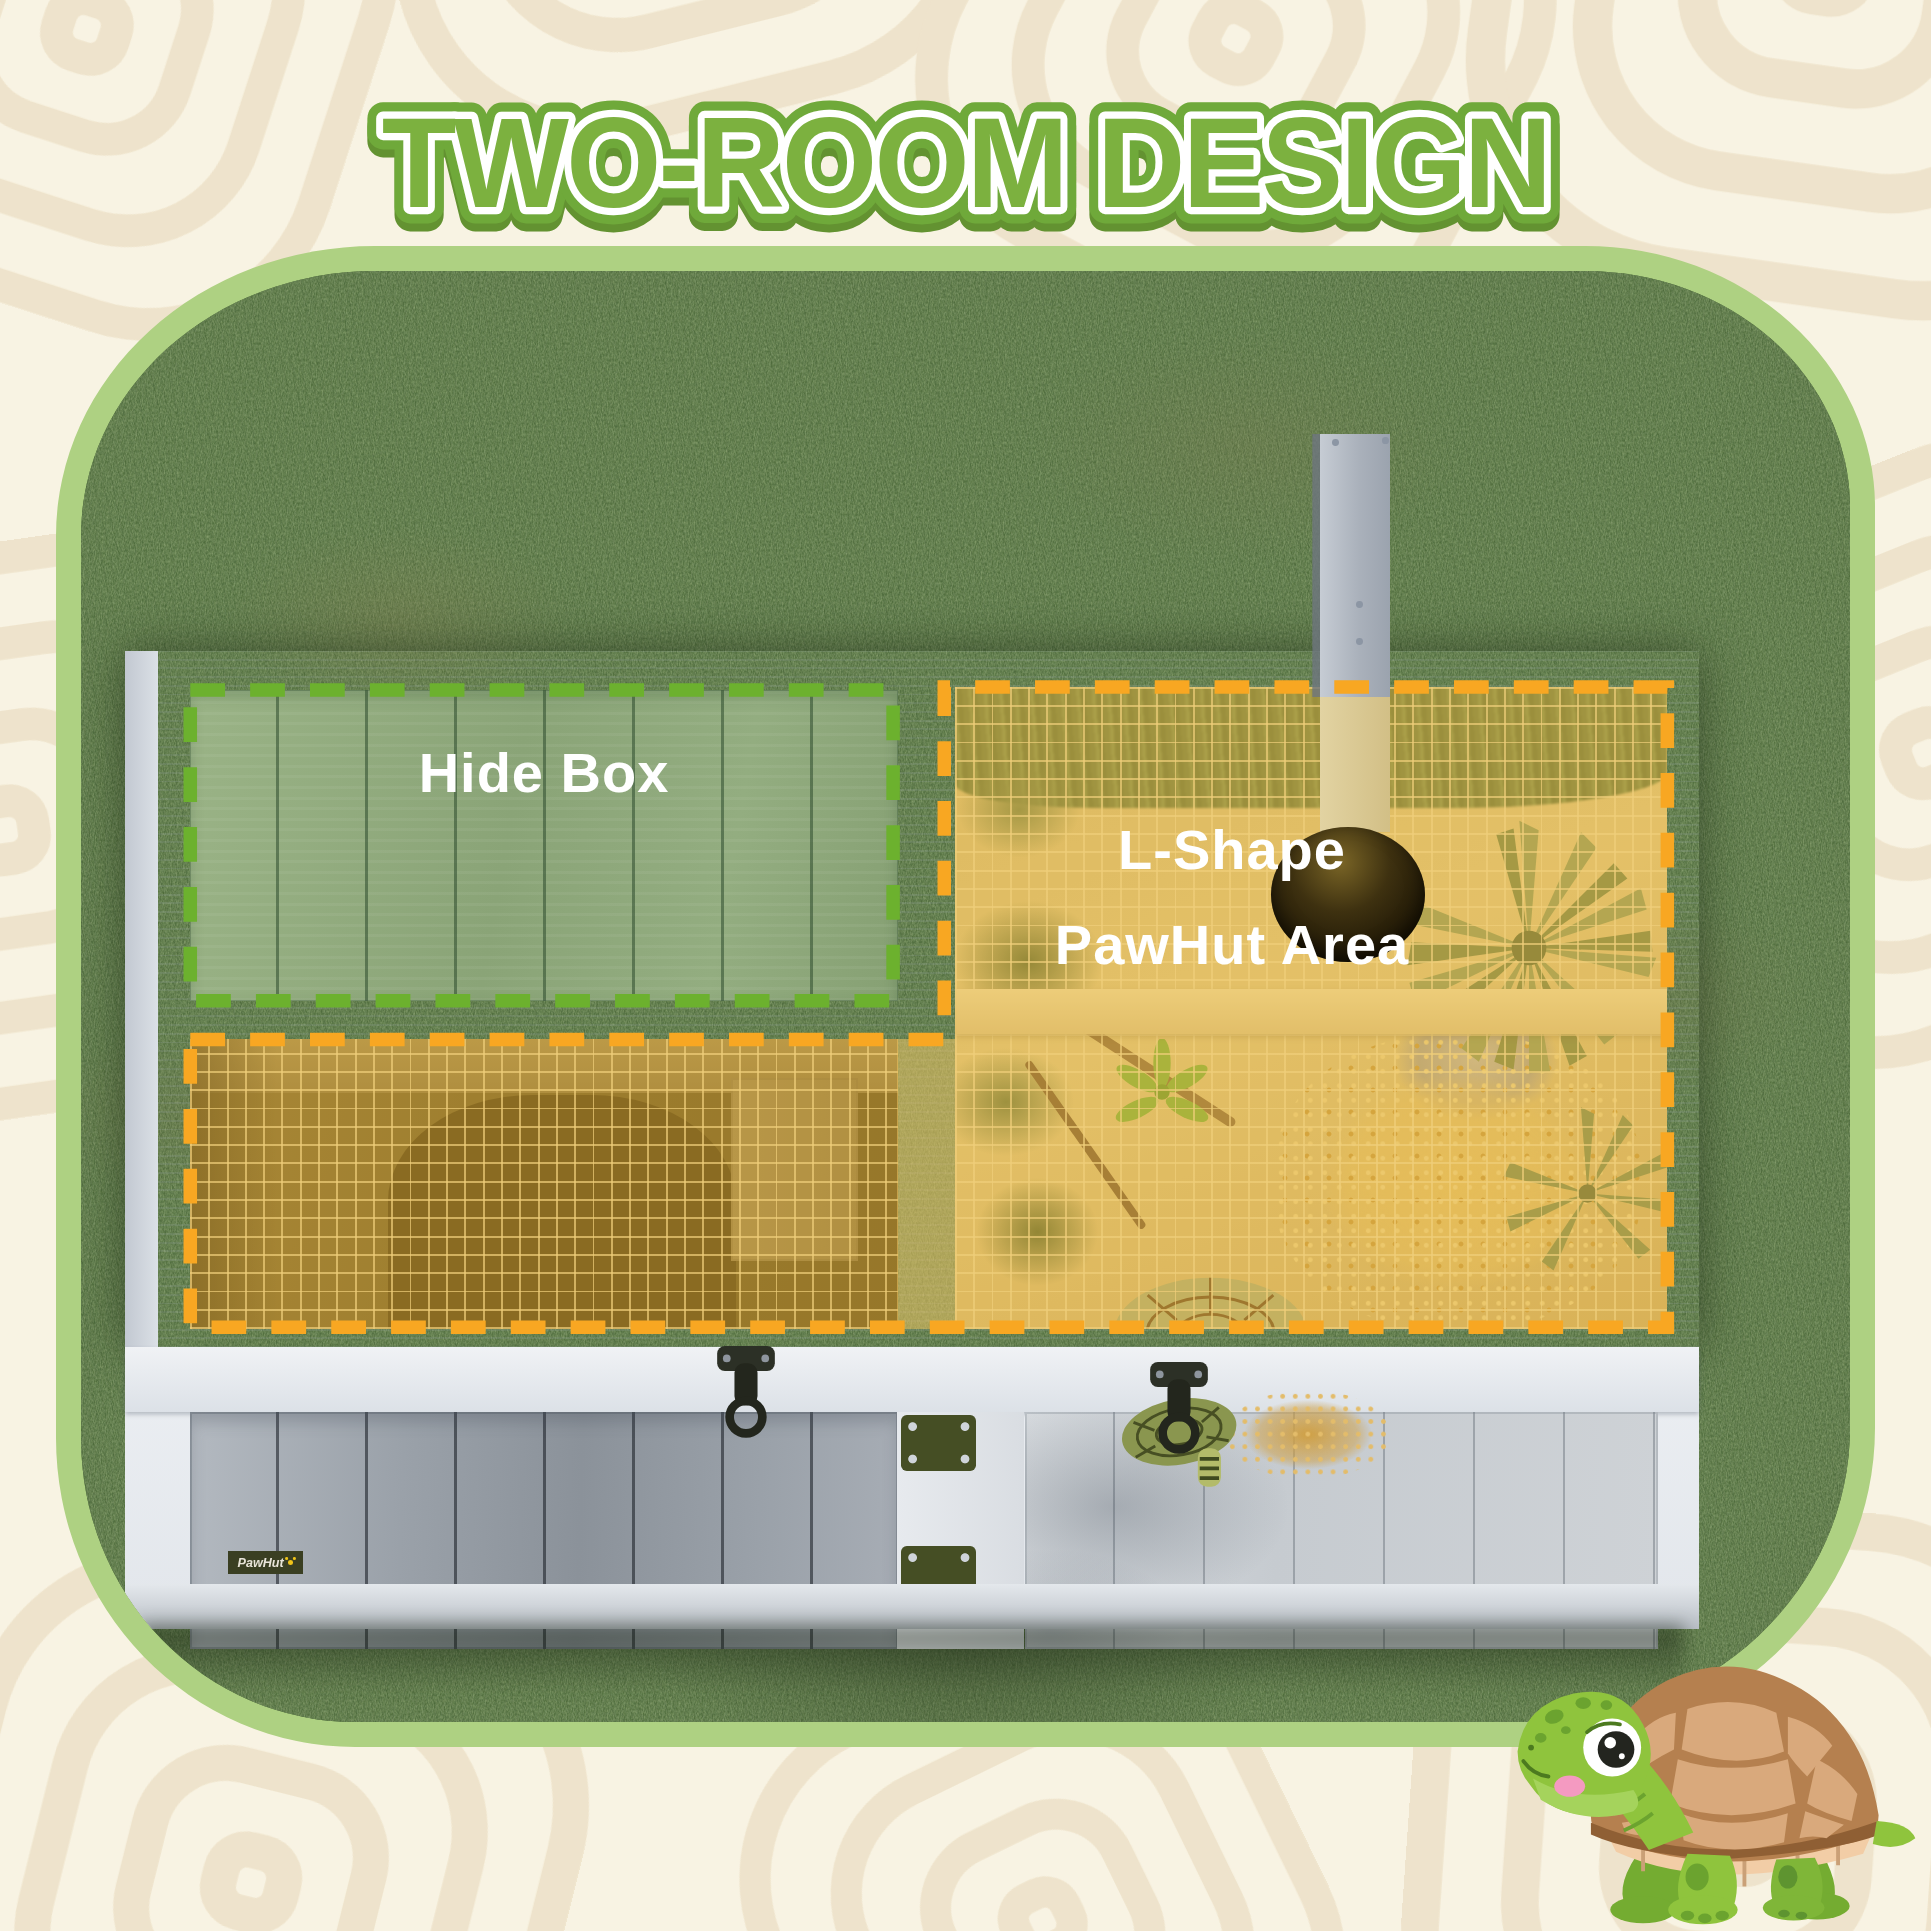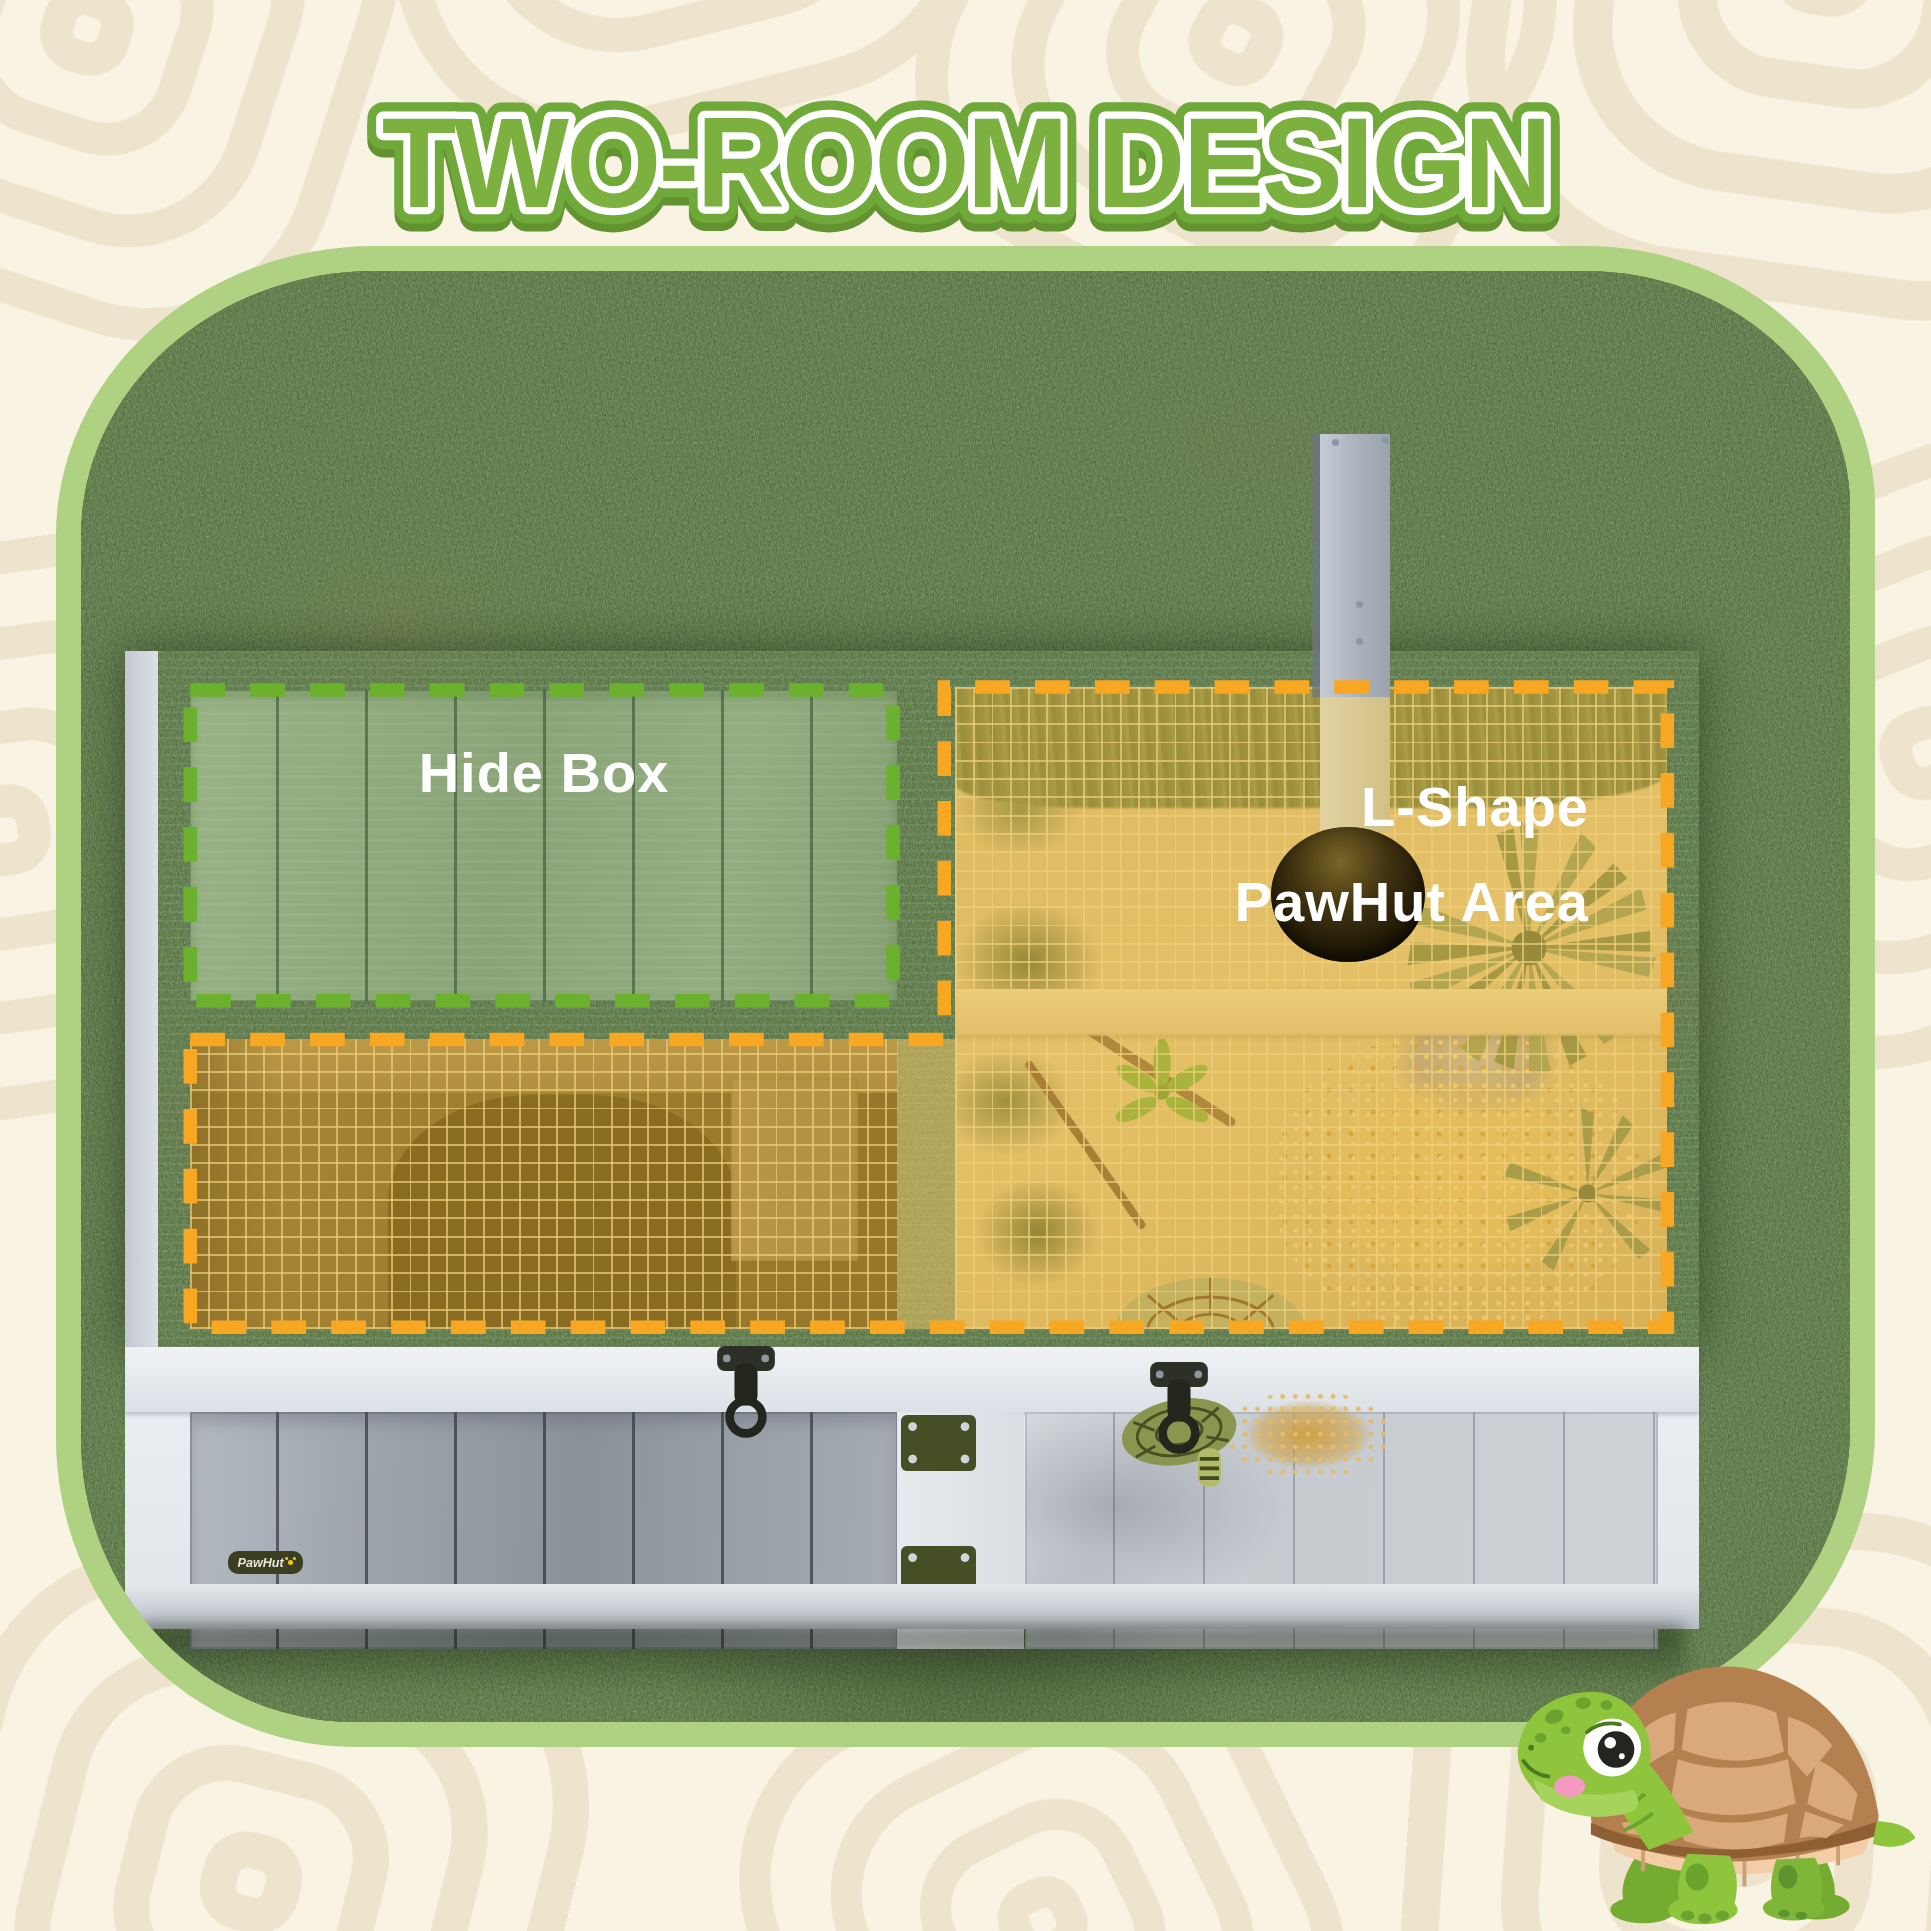--- a/index.html
+++ b/index.html
@@ -134,21 +134,21 @@
   
   .dash-overlay{position:absolute;left:0;top:0;width:1769px;height:1451px;pointer-events:none;}
 
   
   .zone-label{
     position:absolute;color:#ffffff;font-weight:bold;font-size:56px;line-height:1.7;
     text-align:center;letter-spacing:1px;
   }
   .zone-label span{display:block;}
   .label-left{left:109px;top:454px;width:708px;}
-  .label-right{left:794px;top:488px;width:714px;text-align:right;}
+  .label-right{left:794px;top:531px;width:714px;}
 
   
   .hutch-front{position:absolute;left:44px;top:1076px;width:1574px;height:282px;
     background:linear-gradient(180deg,#eceff3,#e2e6eb);}
   .front-toprail{position:absolute;left:0;top:0;width:100%;height:65px;
     background:linear-gradient(180deg,#f0f2f5,#dce1e7);
     box-shadow:0 2.9px 4.8px rgba(70,80,95,.35);}
   .door-left{position:absolute;left:65px;top:65px;width:708px;height:237px;
     background:
       repeating-linear-gradient(90deg, transparent 0 86px, rgba(30,35,42,.6) 86px 89px),
@@ -168,21 +168,21 @@
   .plate{position:absolute;left:776px;width:75px;height:56px;background:#454e24;border-radius:5.8px;
     background-image:
       radial-gradient(circle at 11.6px 11.6px,#cfd4da 3.9px,transparent 4.8px),
       radial-gradient(circle at 64px 11.6px,#cfd4da 3.9px,transparent 4.8px),
       radial-gradient(circle at 11.6px 44px,#cfd4da 3.9px,transparent 4.8px),
       radial-gradient(circle at 64px 44px,#cfd4da 3.9px,transparent 4.8px);}
   .plate-top{top:68px;}
   .plate-bottom{top:199px;}
   .front-bottomrail{position:absolute;left:0;top:237px;width:100%;height:45px;
     background:linear-gradient(180deg,#e4e8ec,#b9bfc6);}
-  .brand-badge{position:absolute;left:103px;top:204px;width:75px;height:23px;background:#3a3f22;border-radius:10px;
+  .brand-badge{position:absolute;left:103px;top:204px;width:75px;height:23px;background:#3a3f22;border-radius:0;
     display:flex;align-items:center;justify-content:center;gap:3.9px;}
   .brand-badge .txt{color:#e8e4d8;font-size:12.6px;font-weight:bold;font-style:italic;}
   .paw{width:5.8px;height:4.8px;background:#f0c419;border-radius:50%;
     box-shadow:-3.9px -3.9px 0 -1px #f0c419, 3.9px -3.9px 0 -1px #f0c419;}
   .latch{position:absolute;width:70px;height:100px;}
   .latch-left{left:586px;top:-2.9px;}
   .latch-right{left:1019px;top:12.6px;}
   .leaf-cluster{position:absolute;left:1101px;top:43px;width:164px;height:89px;
     background:
       radial-gradient(#e3bc6a 1.9px, transparent 2.9px),

